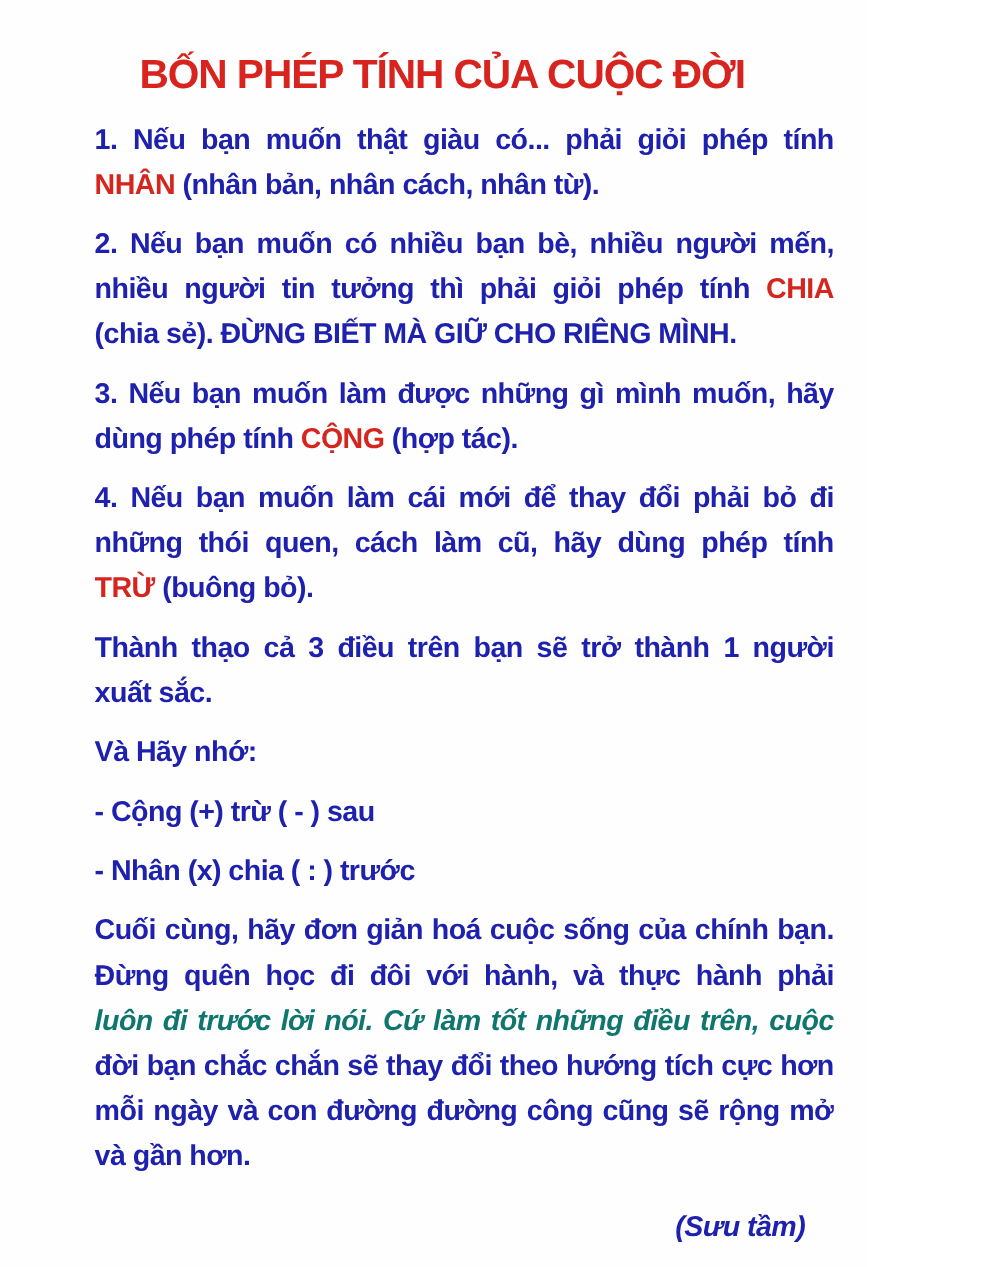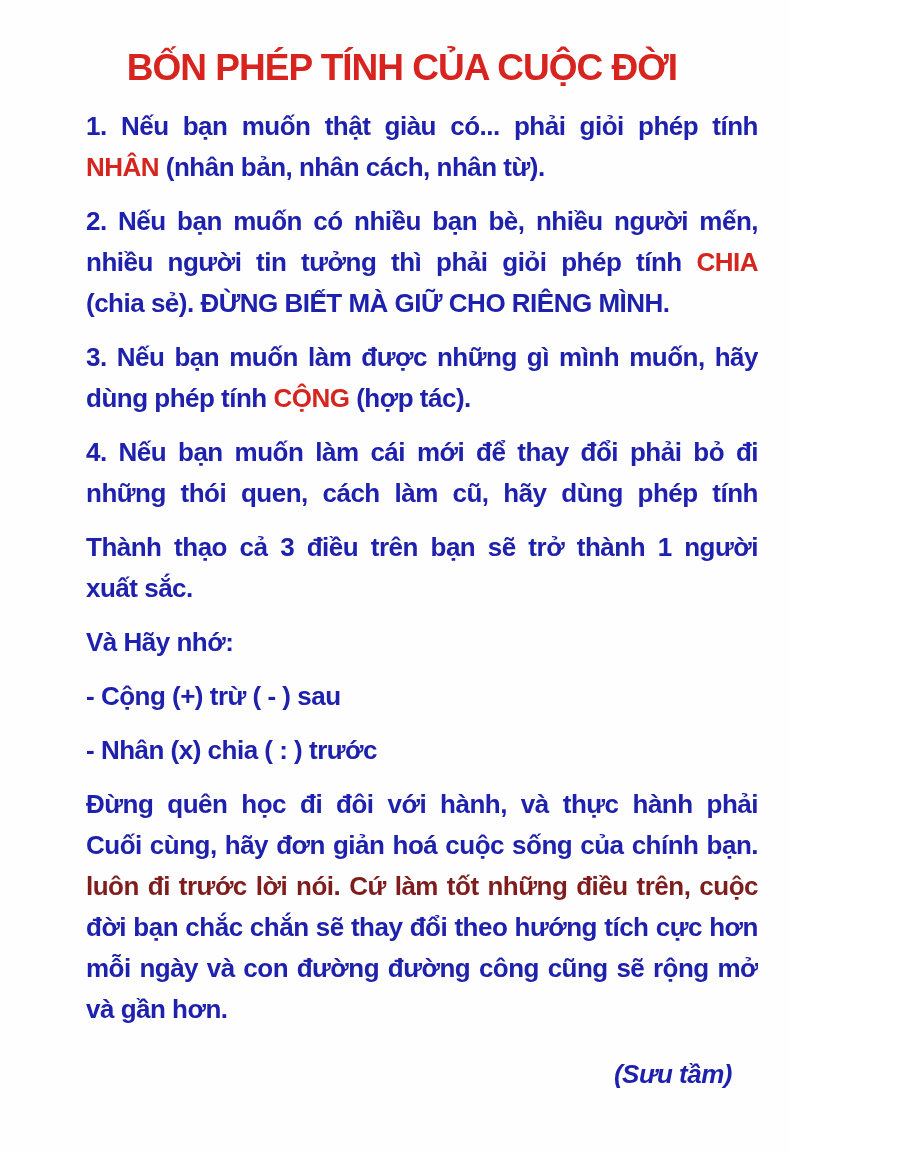--- a/index.html
+++ b/index.html
@@ -69,38 +69,39 @@
         <div class="line just"><span class="blue" style="color: rgb(30, 33, 173);">nhiều người tin tưởng thì phải giỏi phép tính </span><span class="red" style="color: rgb(212, 37, 30);">CHIA</span></div>
         <div class="line"><span class="blue" style="color: rgb(30, 33, 173);">(chia sẻ). ĐỪNG BIẾT MÀ GIỮ CHO RIÊNG MÌNH.</span></div>
       </div>
       <div class="para">
         <div class="line just"><span class="blue" style="color: rgb(30, 33, 173);">3. Nếu bạn muốn làm được những gì mình muốn, hãy</span></div>
         <div class="line"><span class="blue" style="color: rgb(30, 33, 173);">dùng phép tính </span><span class="red" style="color: rgb(212, 37, 30);">CỘNG</span><span class="blue" style="color: rgb(30, 33, 173);"> (hợp tác).</span></div>
       </div>
       <div class="para">
         <div class="line just"><span class="blue" style="color: rgb(30, 33, 173);">4. Nếu bạn muốn làm cái mới để thay đổi phải bỏ đi</span></div>
         <div class="line just"><span class="blue" style="color: rgb(30, 33, 173);">những thói quen, cách làm cũ, hãy dùng phép tính</span></div>
+        <div class="line"><span class="red" style="color: rgb(212, 37, 30);">TRỪ</span><span class="blue" style="color: rgb(30, 33, 173);"> (buông bỏ).</span></div>
       </div>
       <div class="para">
         <div class="line just"><span class="blue" style="color: rgb(30, 33, 173);">Thành thạo cả 3 điều trên bạn sẽ trở thành 1 người</span></div>
         <div class="line"><span class="blue" style="color: rgb(30, 33, 173);">xuất sắc.</span></div>
       </div>
       <div class="para">
         <div class="line"><span class="blue" style="color: rgb(30, 33, 173);">Và Hãy nhớ:</span></div>
       </div>
       <div class="para">
         <div class="line"><span class="blue" style="color: rgb(30, 33, 173);">- Cộng (+) trừ ( - ) sau</span></div>
       </div>
       <div class="para">
         <div class="line"><span class="blue" style="color: rgb(30, 33, 173);">- Nhân (x) chia ( : ) trước</span></div>
       </div>
       <div class="para">
+        <div class="line just"><span class="blue" style="color: rgb(30, 33, 173);">Cuối cùng, hãy đơn giản hoá cuộc sống của chính bạn.</span></div>
         <div class="line just"><span class="blue" style="color: rgb(30, 33, 173);">Đừng quên học đi đôi với hành, và thực hành phải</span></div>
-        <div class="line just"><span class="blue" style="color: rgb(30, 33, 173);">Cuối cùng, hãy đơn giản hoá cuộc sống của chính bạn.</span></div>
-        <div class="line just"><span class="blue" style="color: #7f1d1d;">luôn đi trước lời nói. Cứ làm tốt những điều trên, cuộc</span></div>
+        <div class="line just"><span class="blue" style="color: #0f766e; font-style: italic;">luôn đi trước lời nói. Cứ làm tốt những điều trên, cuộc</span></div>
         <div class="line just"><span class="blue" style="color: rgb(30, 33, 173);">đời bạn chắc chắn sẽ thay đổi theo hướng tích cực hơn</span></div>
         <div class="line just"><span class="blue" style="color: rgb(30, 33, 173);">mỗi ngày và con đường đường công cũng sẽ rộng mở</span></div>
         <div class="line"><span class="blue" style="color: rgb(30, 33, 173);">và gần hơn.</span></div>
       </div>
     </div>
   <div class="para credit-row">
     <div class="line right italic" style="color: rgb(30, 33, 173);">(Sưu tầm)</div>
   </div>
 </main>
 

